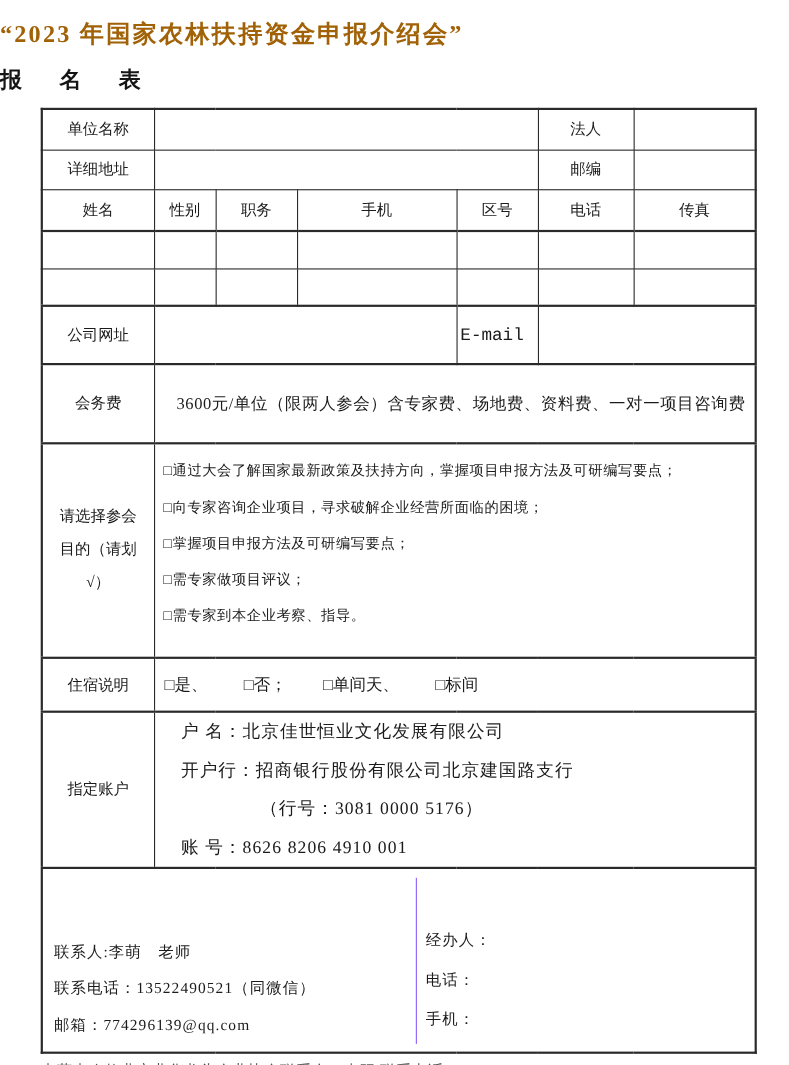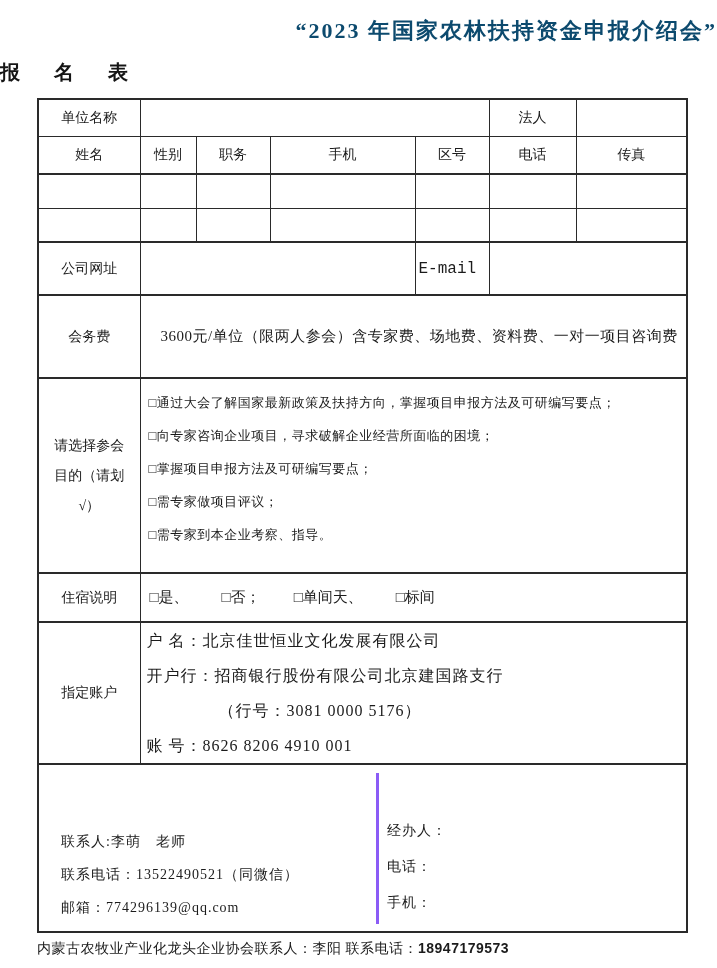--- a/index.html
+++ b/index.html
@@ -7,26 +7,26 @@
   body {
     width: 717px; height: 968px;
     font-family: "Liberation Serif", "DejaVu Serif", serif;
     color: #1b1b1b;
     overflow: hidden;
     position: relative;
   }
   .page { width: 717px; height: 968px; }
 
   .title {
-    text-align: right;
+    text-align: left;
     font-size: 22px;
     font-weight: bold;
     letter-spacing: 2px;
     padding-top: 16px;
-    color: #0c4a6e;
+    color: #a16207;
   }
   .subtitle {
     text-align: left;
     font-size: 20px;
     font-weight: bold;
     letter-spacing: 7px;
     margin-top: 13px;
     color: #151515;
   }
 
@@ -63,29 +63,29 @@
     line-height: 23px;
     padding-left: 16px;
     text-indent: -16px;
     margin-bottom: 10px;
     letter-spacing: 0.5px;
   }
   .opt:last-child { margin-bottom: 0; }
 
   .accom { display: flex; gap: 33px; padding-left: 9px; font-size: 15px; }
 
-  .account { padding-left: 6px; font-size: 16px; }
+  .account { padding-left: 24px; font-size: 16px; }
   .account div { line-height: 35px; letter-spacing: 1px; }
   .account .indent { padding-left: 72px; }
 
   td.contact-wrap { padding: 0; }
   .contact-flex { display: flex; height: 100%; }
   .contact-left {
-    width: 340px; border-right: 3px solid #8b5cf6;
-    padding: 52px 0 0 22px;
+    width: 340px; border-right: 1px solid #8b5cf6;
+    padding: 52px 0 0 10px;
   }
   .contact-left div { line-height: 33px; font-size: 14px; letter-spacing: 1px; }
   .contact-right { flex: 1; padding: 40px 12px 0 8px; }
   .contact-right div { line-height: 36px; font-size: 14px; letter-spacing: 1px; }
 
   .footer {
     margin-left: 37px;
     margin-top: 7px;
     font-size: 14px;
     letter-spacing: 0.5px;
@@ -116,20 +116,26 @@
     </colgroup>
 
     <tbody>
         <tr style="height:37px">
       <td class="lbl">单位名称</td>
       <td colspan="4"></td>
       <td class="lbl">法人</td>
       <td></td>
     </tr>
 
+    <tr style="height:36px">
+      <td class="lbl">详细地址</td>
+      <td colspan="4"></td>
+      <td class="lbl">邮编</td>
+      <td></td>
+    </tr>
 
     <tr style="height:38px">
       <td class="hdr">姓名</td>
       <td class="hdr">性别</td>
       <td class="hdr">职务</td>
       <td class="hdr">手机</td>
       <td class="hdr">区号</td>
       <td class="hdr">电话</td>
       <td class="hdr">传真</td>
     </tr>
@@ -154,21 +160,21 @@
       <td></td>
     </tr>
 
     <tr class="thick-top" style="height:53px">
       <td class="lbl">公司网址</td>
       <td colspan="3"></td>
       <td class="email-cell">E-mail</td>
       <td colspan="2"></td>
     </tr>
 
-    <tr class="thick-top" style="height:83px">
+    <tr class="thick-top" style="height:72px">
       <td class="lbl">会务费</td>
       <td colspan="6" class="left-pad">
         <span class="fee-text">3600元/单位（限两人参会）含专家费、场地费、资料费、一对一项目咨询费</span>
       </td>
     </tr>
 
     <tr class="thick-top" style="height:195px">
       <td class="lbl purpose-lbl">
         <div>请选择参会</div>
         <div>目的（请划</div>

